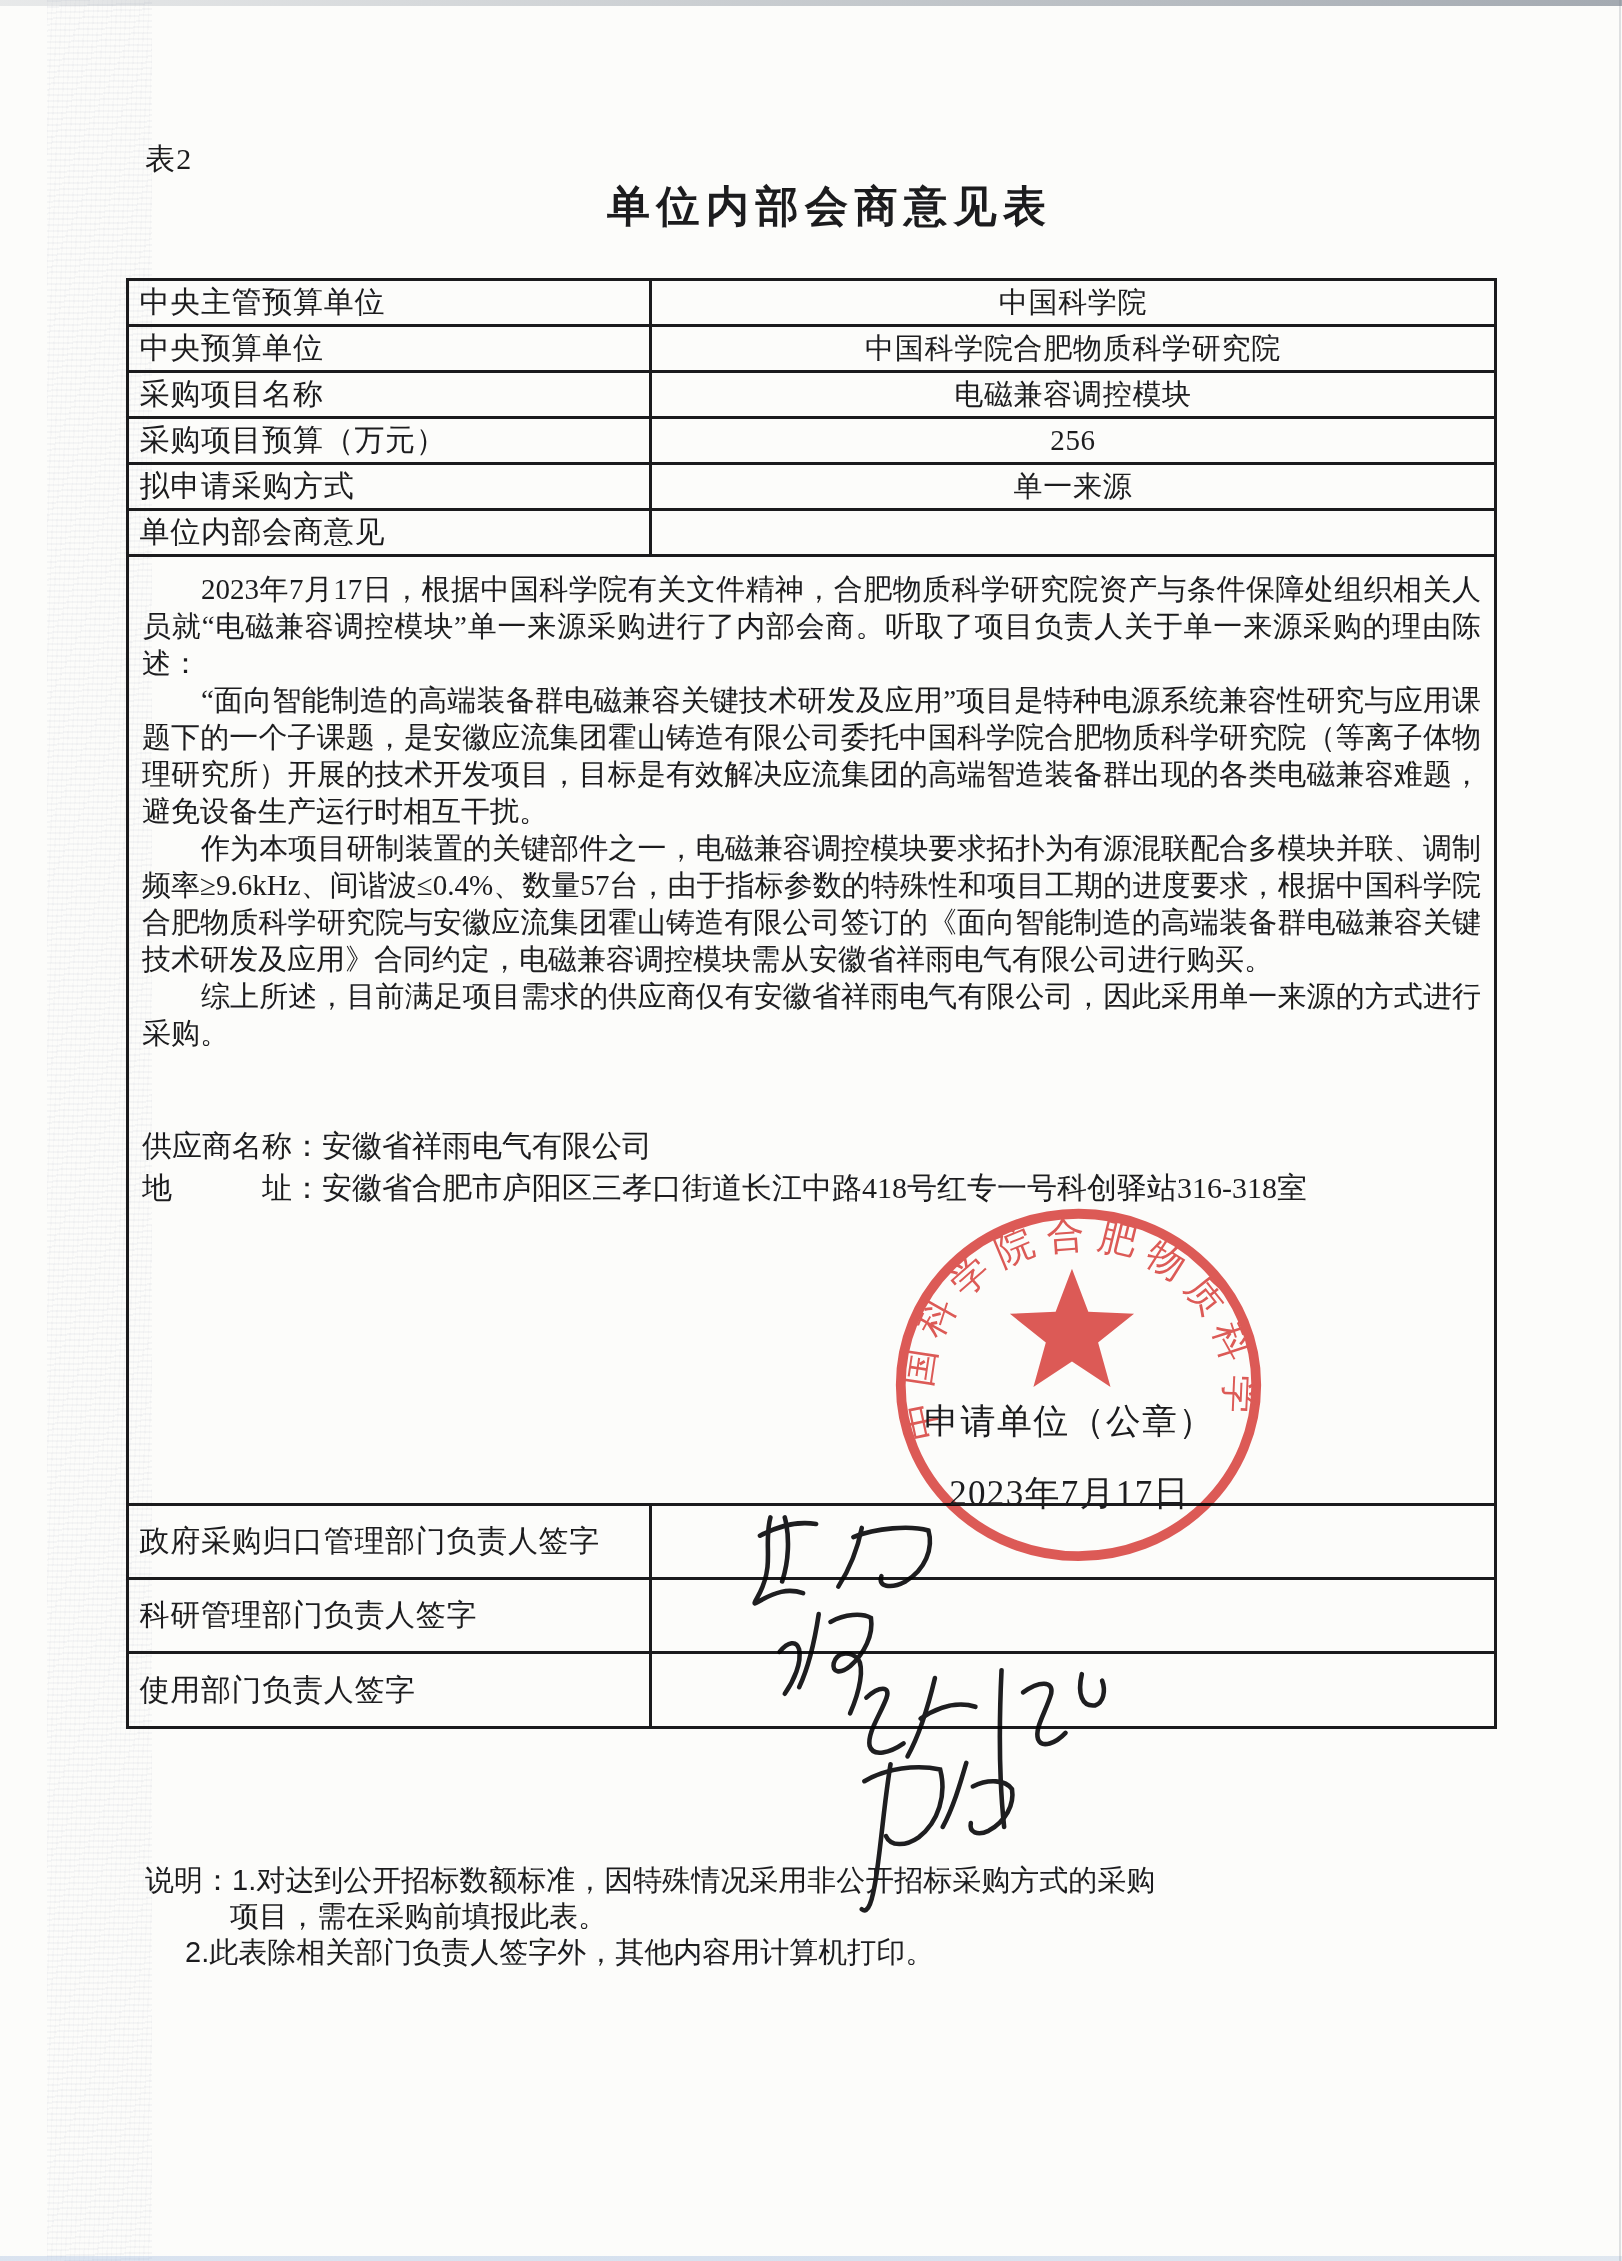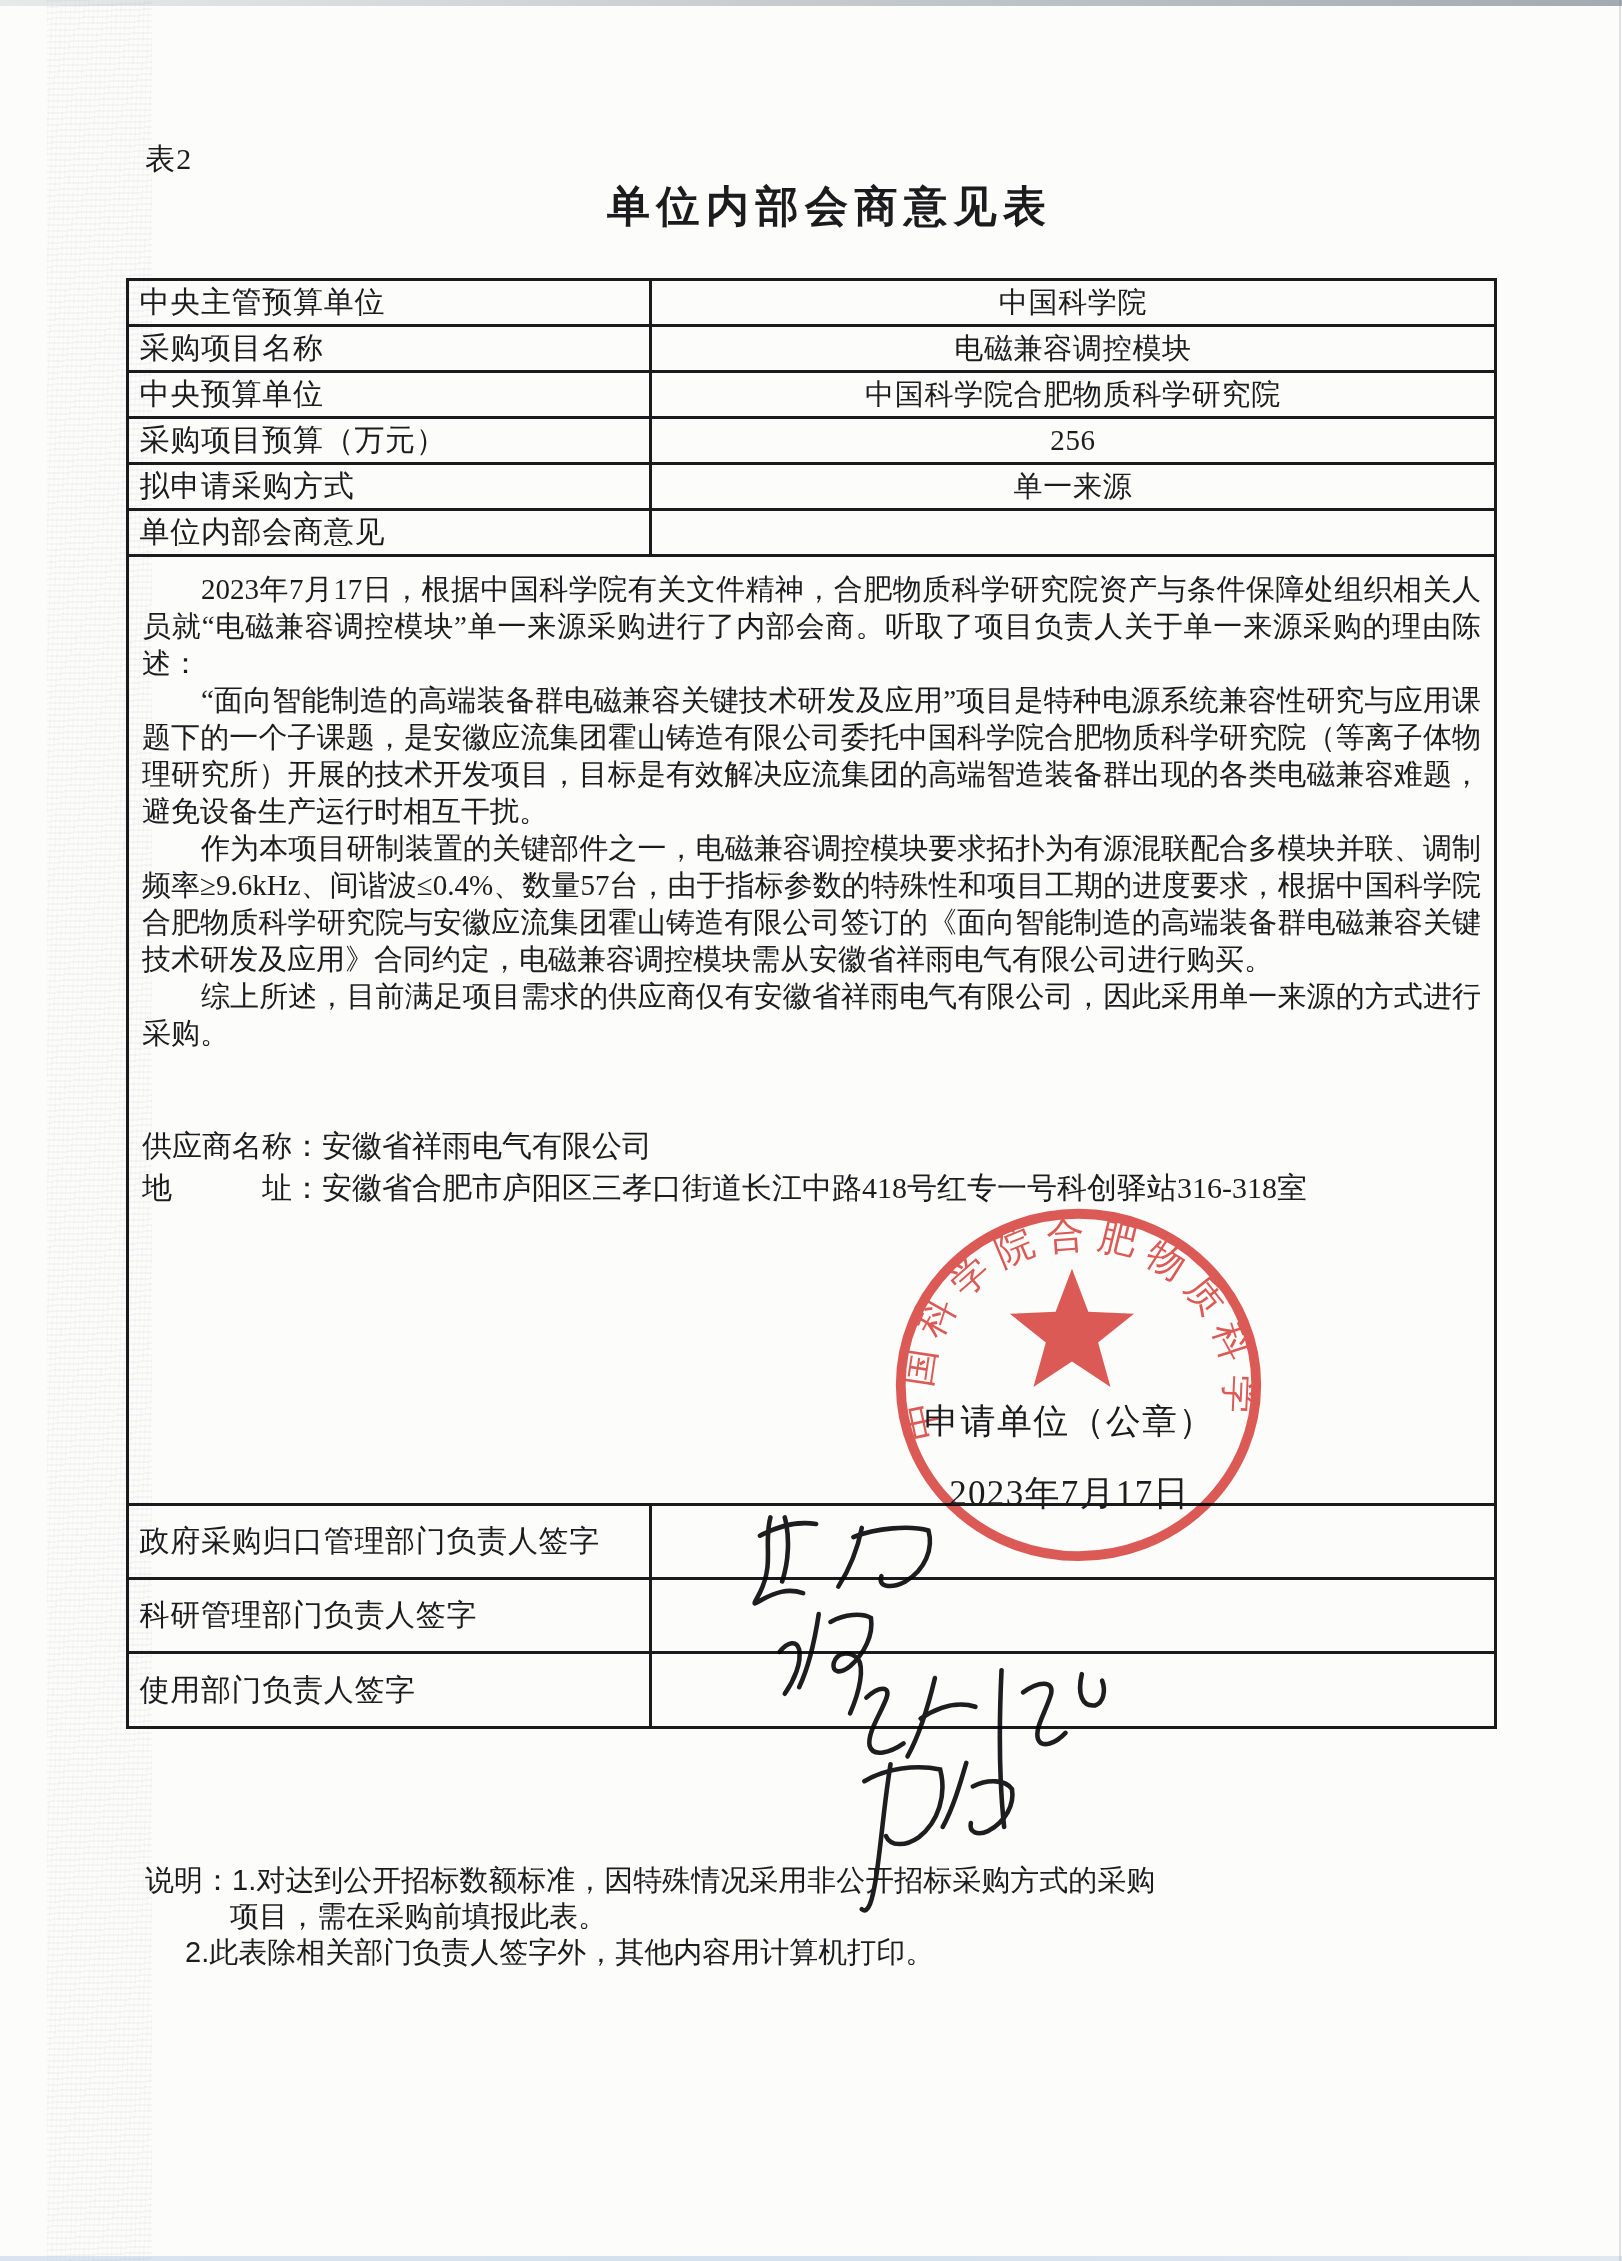--- a/index.html
+++ b/index.html
@@ -77,26 +77,26 @@
   <div class="form-tag">表2</div>
   <div class="doc-title">单位内部会商意见表</div>
 
   <div class="main-table">
 
     <div class="irow">
       <div class="cell-label">中央主管预算单位</div>
       <div class="cell-value">中国科学院</div>
     </div>
     <div class="irow">
+      <div class="cell-label">中央预算单位</div>
+      <div class="cell-value">中国科学院合肥物质科学研究院</div>
+    </div>
+    <div class="irow">
       <div class="cell-label">采购项目名称</div>
       <div class="cell-value">电磁兼容调控模块</div>
-    </div>
-    <div class="irow">
-      <div class="cell-label">中央预算单位</div>
-      <div class="cell-value">中国科学院合肥物质科学研究院</div>
     </div>
     <div class="irow">
       <div class="cell-label">采购项目预算（万元）</div>
       <div class="cell-value">256</div>
     </div>
     <div class="irow">
       <div class="cell-label">拟申请采购方式</div>
       <div class="cell-value">单一来源</div>
     </div>
     <div class="irow">

